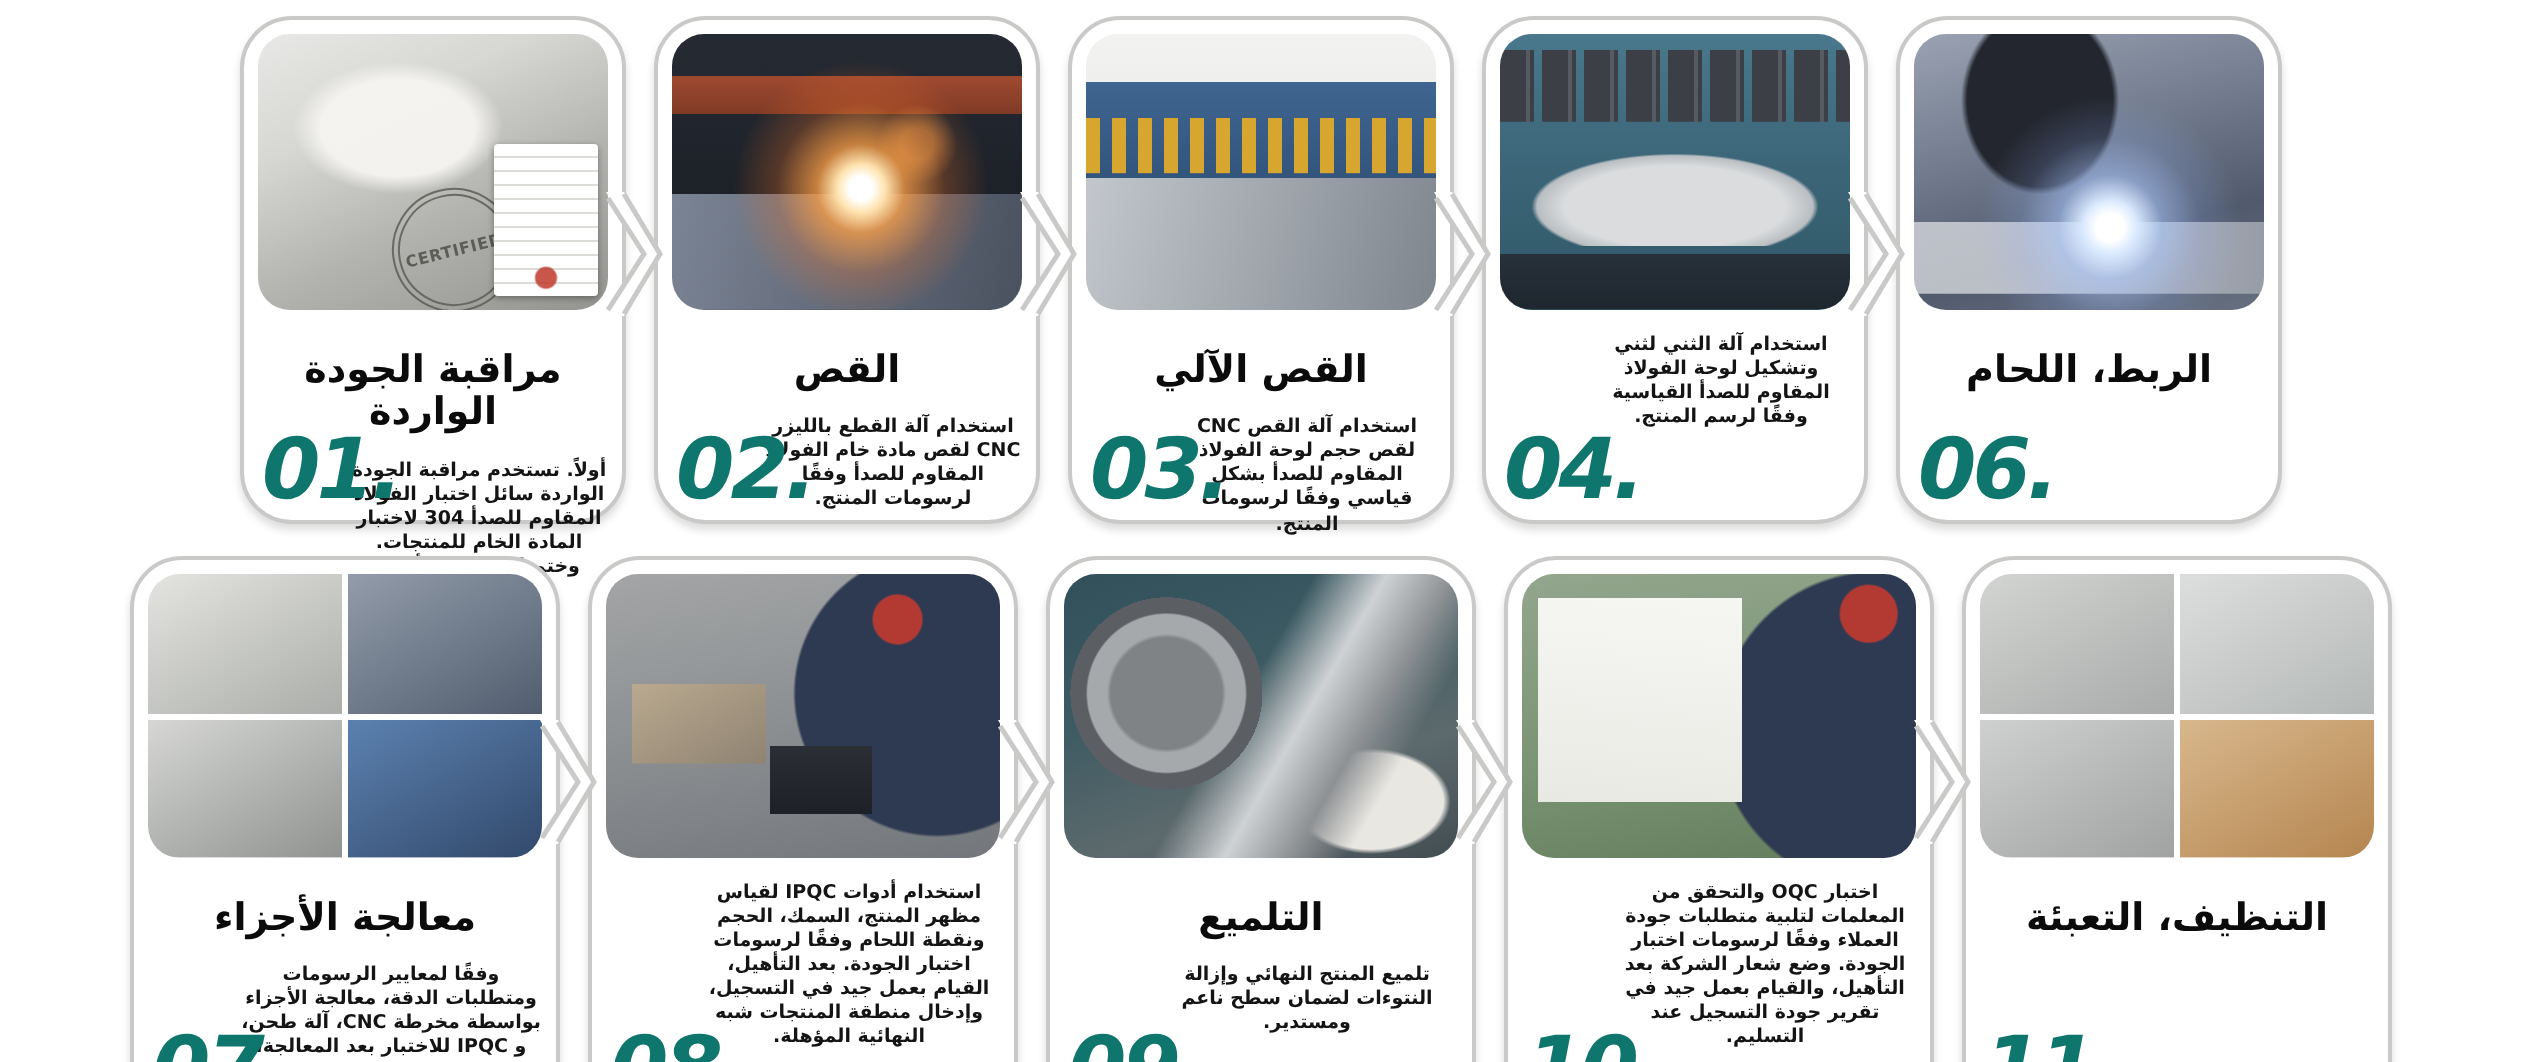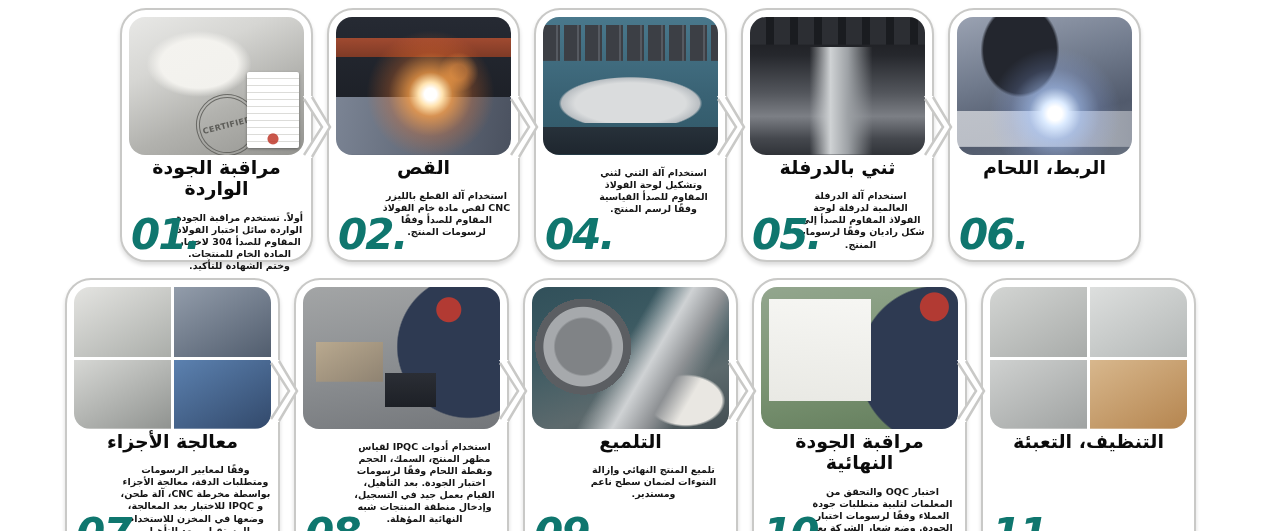--- a/index.html
+++ b/index.html
@@ -7,21 +7,21 @@
   .board{width:1261px;height:531px;box-sizing:border-box;padding-top:8px;}
   .row{display:flex;justify-content:center;gap:14px;}
   .row1{margin-bottom:16px;}
   .card{position:relative;background:#fff;border:2px solid #c9c9c7;border-radius:26px;
         box-sizing:border-box;padding:7px 7px 6px;box-shadow:0 3px 4px rgba(0,0,0,0.14);}
   .row1 .card{width:193px;height:254px;}
   .row2 .card{width:215px;height:283px;}
   .photo{border-radius:16px;position:relative;overflow:hidden;background-repeat:no-repeat;background-size:100% 100%;}
   .row1 .photo{height:138px;}
   .row2 .photo{height:142px;}
-  .title{direction:rtl;text-align:center;font-weight:bold;font-size:19px;line-height:1.12;margin-top:2px;color:#0b0b0b;}
+  .title{direction:rtl;text-align:center;font-weight:bold;font-size:19px;line-height:1.12;margin-top:20px;color:#0b0b0b;}
   .desc{direction:rtl;text-align:center;font-size:9.5px;font-weight:bold;line-height:1.27;margin-top:12px;
         padding-left:46px;color:#141414;}
   .num{position:absolute;left:9px;bottom:8px;direction:ltr;font-size:42px;font-weight:700;font-style:italic;
        letter-spacing:-2px;line-height:0.8;color:#0f766e;}
   .chev{position:absolute;right:-22px;top:86px;width:30px;height:62px;z-index:4;}
   .row2 .chev{top:80px;}
 
   
   .p1{background-image:
     radial-gradient(ellipse 70px 44px at 40% 34%, rgba(245,244,240,.95) 0 55%, rgba(245,244,240,0) 75%),
@@ -135,43 +135,43 @@
       <div class="title">القص</div>
       <div class="desc">استخدام آلة القطع بالليزر CNC لقص مادة خام الفولاذ المقاوم للصدأ وفقًا لرسومات المنتج.</div>
       <div class="num">02.</div>
       <svg class="chev" viewBox="0 0 30 62">
         <path d="M0,0 L9,0 L27,31 L9,62 L0,62 L18,31 Z" fill="#ffffff"></path>
         <path d="M1,3 L19,31 L1,59" fill="none" stroke="#c9c9c7" stroke-width="2.5"></path>
         <path d="M9,1 L27,31 L9,61" fill="none" stroke="#c9c9c7" stroke-width="2.5"></path>
       </svg>
     </div>
 
+    <div class="card">
+      <div class="photo p3"></div>
+      <div class="title">القص الآلي</div>
+      <div class="desc">استخدام آلة القص CNC لقص حجم لوحة الفولاذ المقاوم للصدأ بشكل قياسي وفقًا لرسومات المنتج.</div>
+      <div class="num">03.</div>
+      <svg class="chev" viewBox="0 0 30 62">
+        <path d="M0,0 L9,0 L27,31 L9,62 L0,62 L18,31 Z" fill="#ffffff"></path>
+        <path d="M1,3 L19,31 L1,59" fill="none" stroke="#c9c9c7" stroke-width="2.5"></path>
+        <path d="M9,1 L27,31 L9,61" fill="none" stroke="#c9c9c7" stroke-width="2.5"></path>
+      </svg>
+    </div>
 
     <div class="card">
       <div class="photo p4"></div>
       <div class="desc">استخدام آلة الثني لثني وتشكيل لوحة الفولاذ المقاوم للصدأ القياسية وفقًا لرسم المنتج.</div>
       <div class="num">04.</div>
       <svg class="chev" viewBox="0 0 30 62">
         <path d="M0,0 L9,0 L27,31 L9,62 L0,62 L18,31 Z" fill="#ffffff"></path>
         <path d="M1,3 L19,31 L1,59" fill="none" stroke="#c9c9c7" stroke-width="2.5"></path>
         <path d="M9,1 L27,31 L9,61" fill="none" stroke="#c9c9c7" stroke-width="2.5"></path>
       </svg>
     </div>
 
-    <div class="card">
-      <div class="photo p5"></div>
-      <div class="title">ثني بالدرفلة</div>
-      <div class="desc">استخدام آلة الدرفلة العالمية لدرفلة لوحة الفولاذ المقاوم للصدأ إلى شكل راديان وفقًا لرسومات المنتج.</div>
-      <div class="num">05.</div>
-      <svg class="chev" viewBox="0 0 30 62">
-        <path d="M0,0 L9,0 L27,31 L9,62 L0,62 L18,31 Z" fill="#ffffff"></path>
-        <path d="M1,3 L19,31 L1,59" fill="none" stroke="#c9c9c7" stroke-width="2.5"></path>
-        <path d="M9,1 L27,31 L9,61" fill="none" stroke="#c9c9c7" stroke-width="2.5"></path>
-      </svg>
-    </div>
 
     <div class="card">
       <div class="photo p6"></div>
       <div class="title">الربط، اللحام</div>
       <div class="num">06.</div>
     </div>
 
   </div>
 
   <div class="row row2">
@@ -206,21 +206,20 @@
       <div class="num">09.</div>
       <svg class="chev" viewBox="0 0 30 62">
         <path d="M0,0 L9,0 L27,31 L9,62 L0,62 L18,31 Z" fill="#ffffff"></path>
         <path d="M1,3 L19,31 L1,59" fill="none" stroke="#c9c9c7" stroke-width="2.5"></path>
         <path d="M9,1 L27,31 L9,61" fill="none" stroke="#c9c9c7" stroke-width="2.5"></path>
       </svg>
     </div>
 
     <div class="card">
       <div class="photo p10"></div>
-      <div class="title">مراقبة الجودة النهائية</div>
       <div class="desc">اختبار OQC والتحقق من المعلمات لتلبية متطلبات جودة العملاء وفقًا لرسومات اختبار الجودة. وضع شعار الشركة بعد التأهيل، والقيام بعمل جيد في تقرير جودة التسجيل عند التسليم.</div>
       <div class="num">10.</div>
       <svg class="chev" viewBox="0 0 30 62">
         <path d="M0,0 L9,0 L27,31 L9,62 L0,62 L18,31 Z" fill="#ffffff"></path>
         <path d="M1,3 L19,31 L1,59" fill="none" stroke="#c9c9c7" stroke-width="2.5"></path>
         <path d="M9,1 L27,31 L9,61" fill="none" stroke="#c9c9c7" stroke-width="2.5"></path>
       </svg>
     </div>
 
     <div class="card">

